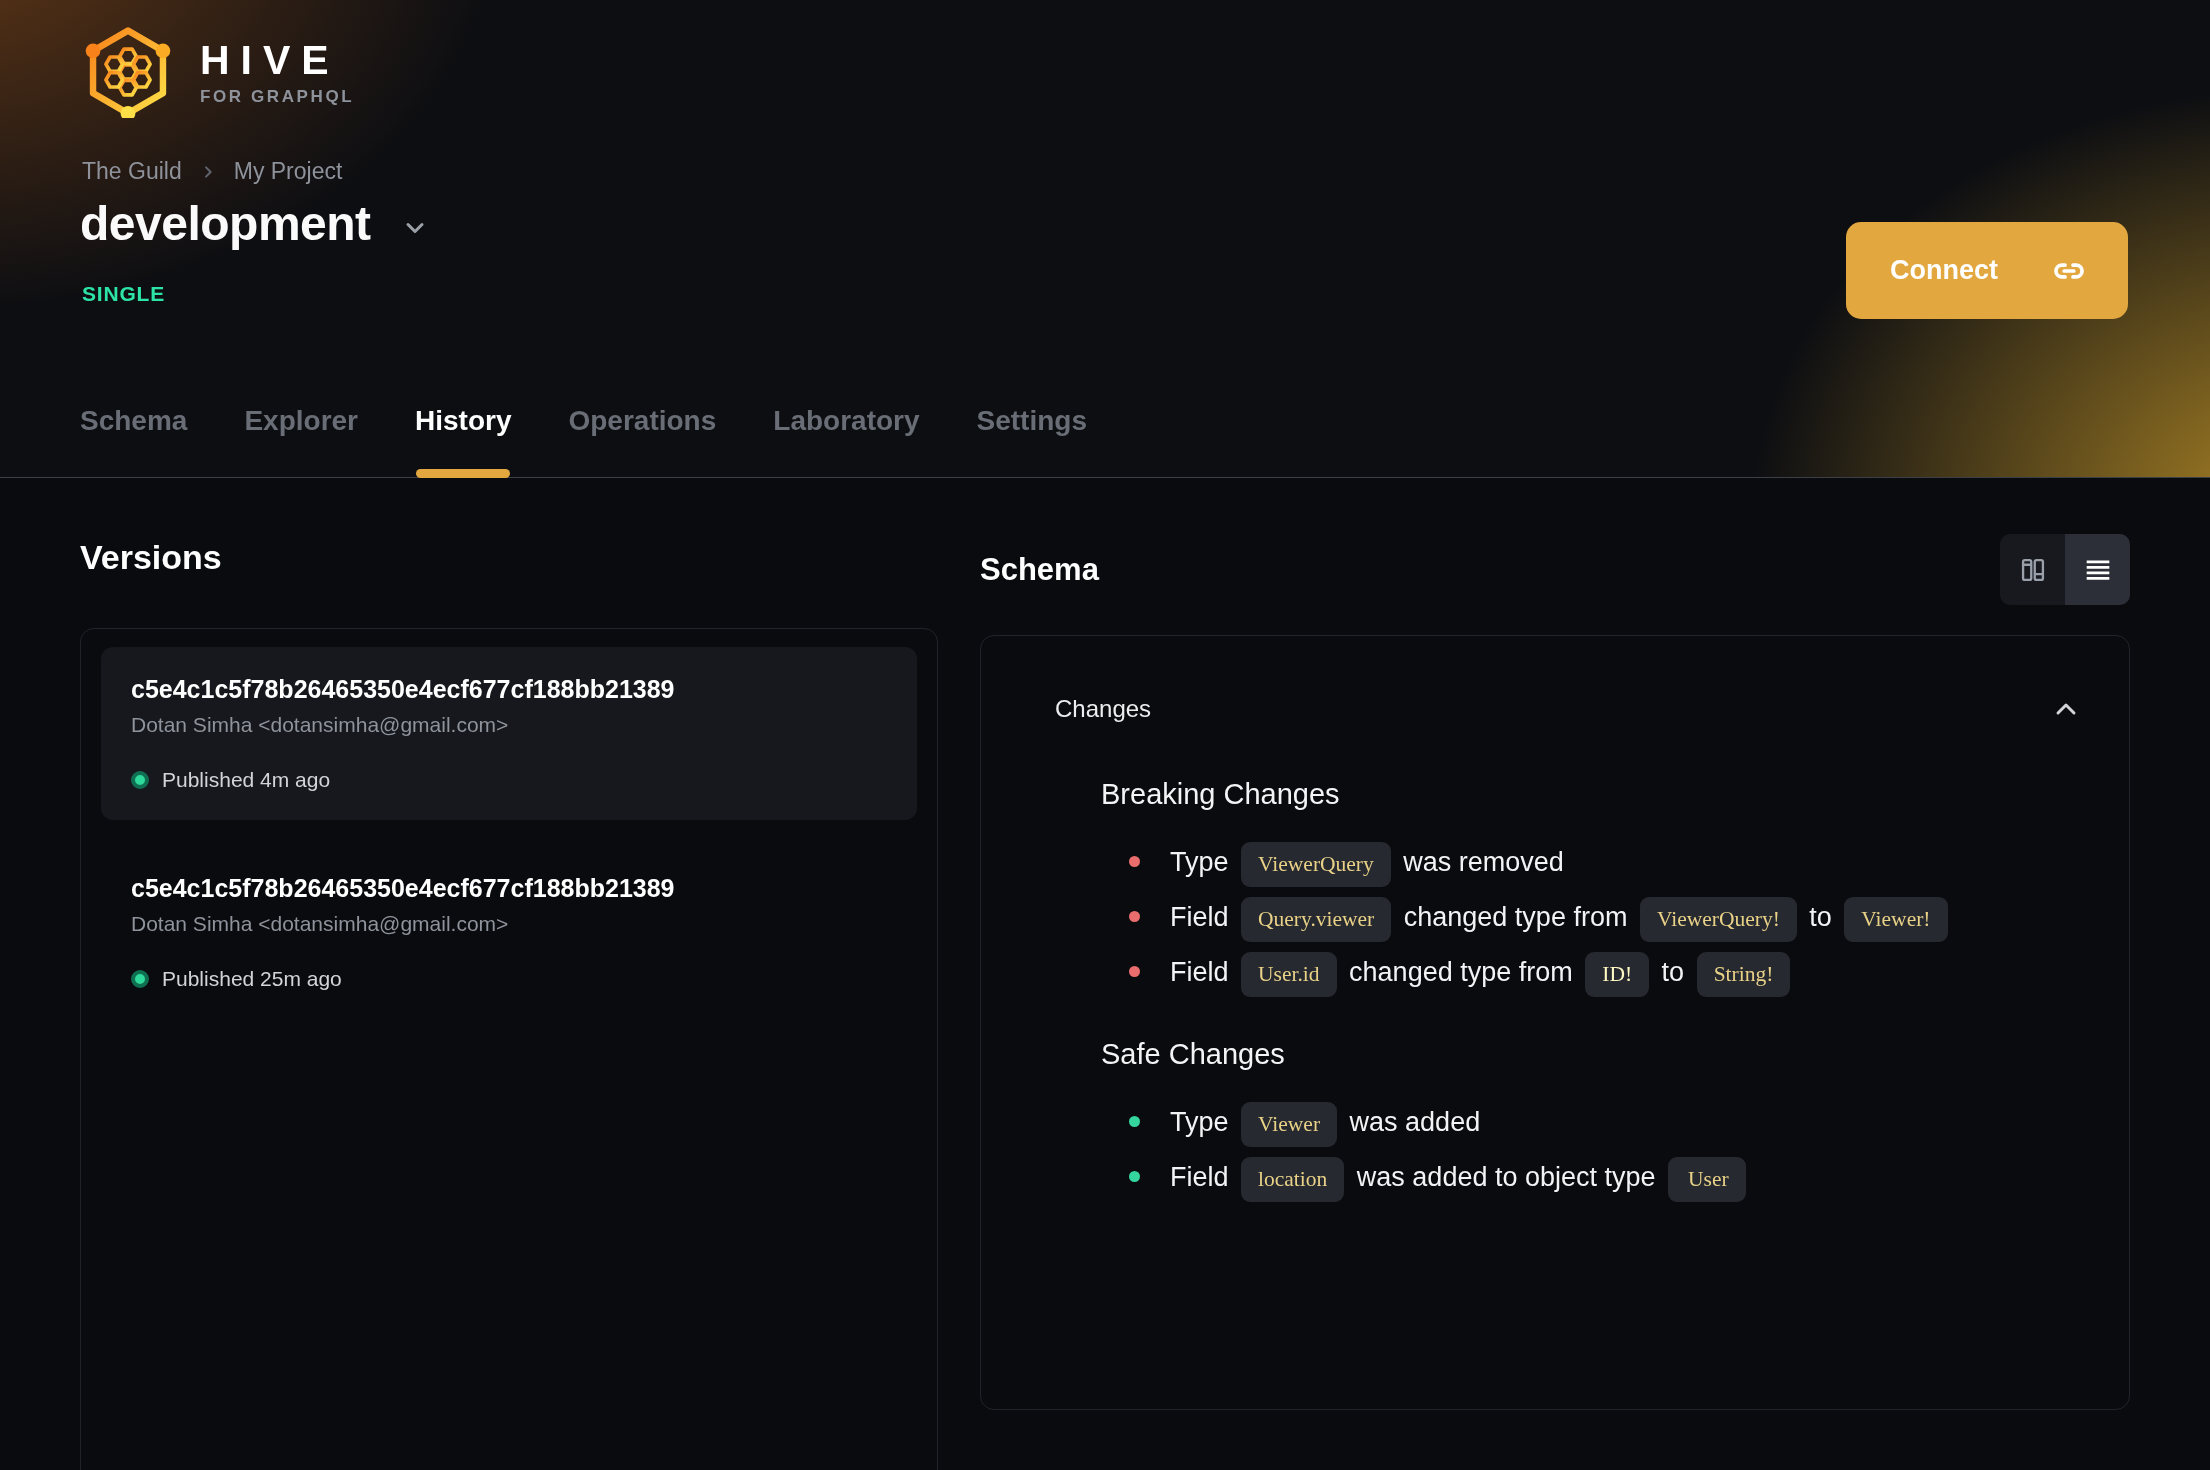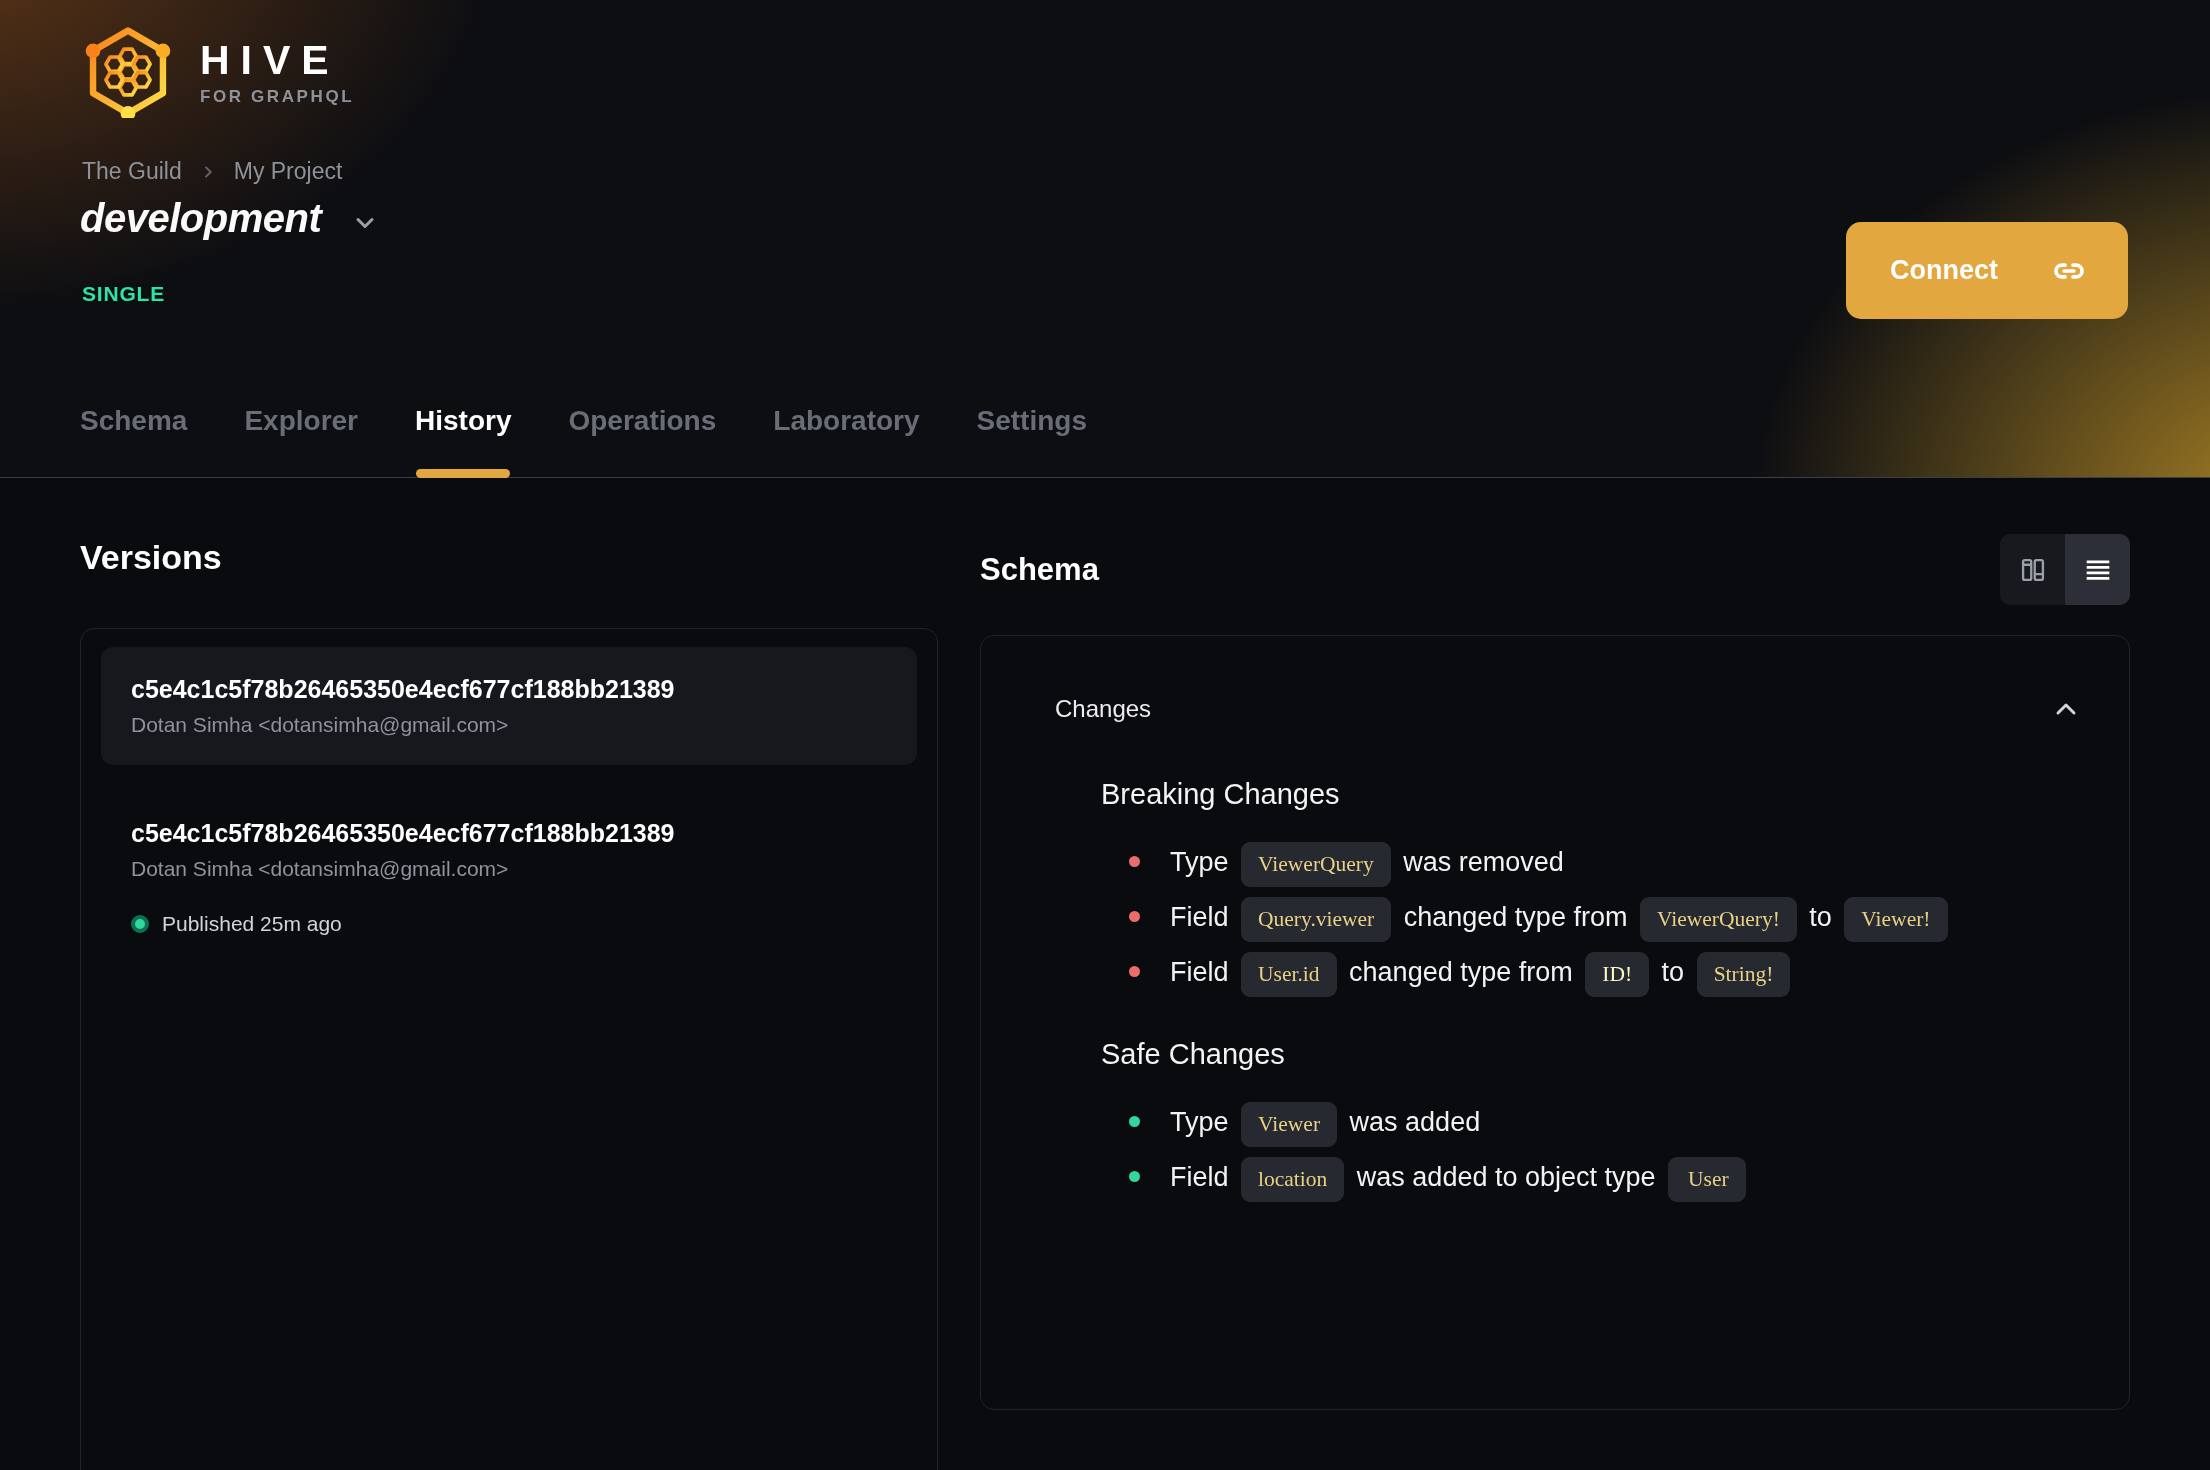--- a/index.html
+++ b/index.html
@@ -17,21 +17,21 @@
   .logo-row { position:absolute; top:26px; left:80px; display:flex; align-items:center; gap:24px; }
   .logo-mark { width:96px; height:92px; }
   .brand-name { font-size:41px; font-weight:900; color:#fff; letter-spacing:11px; }
   .brand-tagline { margin-top:3px; font-size:17px; font-weight:700; color:#8d929b; letter-spacing:2.6px; }
 
   .breadcrumb { position:absolute; top:158px; left:82px; display:flex; align-items:center; gap:18px; font-size:23px; color:#8e929b; }
   .crumb { cursor:pointer; }
   .crumb-sep { width:16px; height:16px; }
 
   .title-row { position:absolute; top:196px; left:80px; display:flex; align-items:center; gap:30px; }
-  .page-title { font-size:40px; font-weight:800; color:#fafafa; letter-spacing:-0.5px;font-style:italic; }
+  .page-title { font-size:48px; font-weight:800; color:#fafafa; letter-spacing:-0.5px; }
   .title-caret { width:28px; height:28px; margin-top:8px; }
 
   .single-badge { position:absolute; top:282px; left:82px; font-size:21px; font-weight:700; letter-spacing:.8px; }
 
   .connect-btn {
     position:absolute; top:222px; right:82px; width:282px; height:97px;
     border-radius:15px; border:none; cursor:pointer;
     display:flex; align-items:center; justify-content:space-between; padding:0 42px 0 44px;
     font-family:inherit; font-size:27px; font-weight:700; color:#fff;
   }
@@ -149,20 +149,24 @@
 </div>
 
 <main class="columns">
 
   <section class="col-left">
     <h2 class="versions-title">Versions</h2>
     <div class="versions-box">
         <div class="vcard hl">
           <div class="vhash">c5e4c1c5f78b26465350e4ecf677cf188bb21389</div>
           <div class="vauthor">Dotan Simha &lt;dotansimha@gmail.com&gt;</div>
+          <div class="vstatus">
+            <span class="vdot" style="background: rgb(47, 216, 155); border: 4px solid rgb(15, 111, 81);"></span>
+            <span>Published 4m ago</span>
+          </div>
         </div>
         <div class="vcard">
           <div class="vhash">c5e4c1c5f78b26465350e4ecf677cf188bb21389</div>
           <div class="vauthor">Dotan Simha &lt;dotansimha@gmail.com&gt;</div>
           <div class="vstatus">
             <span class="vdot" style="background: rgb(47, 216, 155); border: 4px solid rgb(15, 111, 81);"></span>
             <span>Published 25m ago</span>
           </div>
         </div>
       </div>

